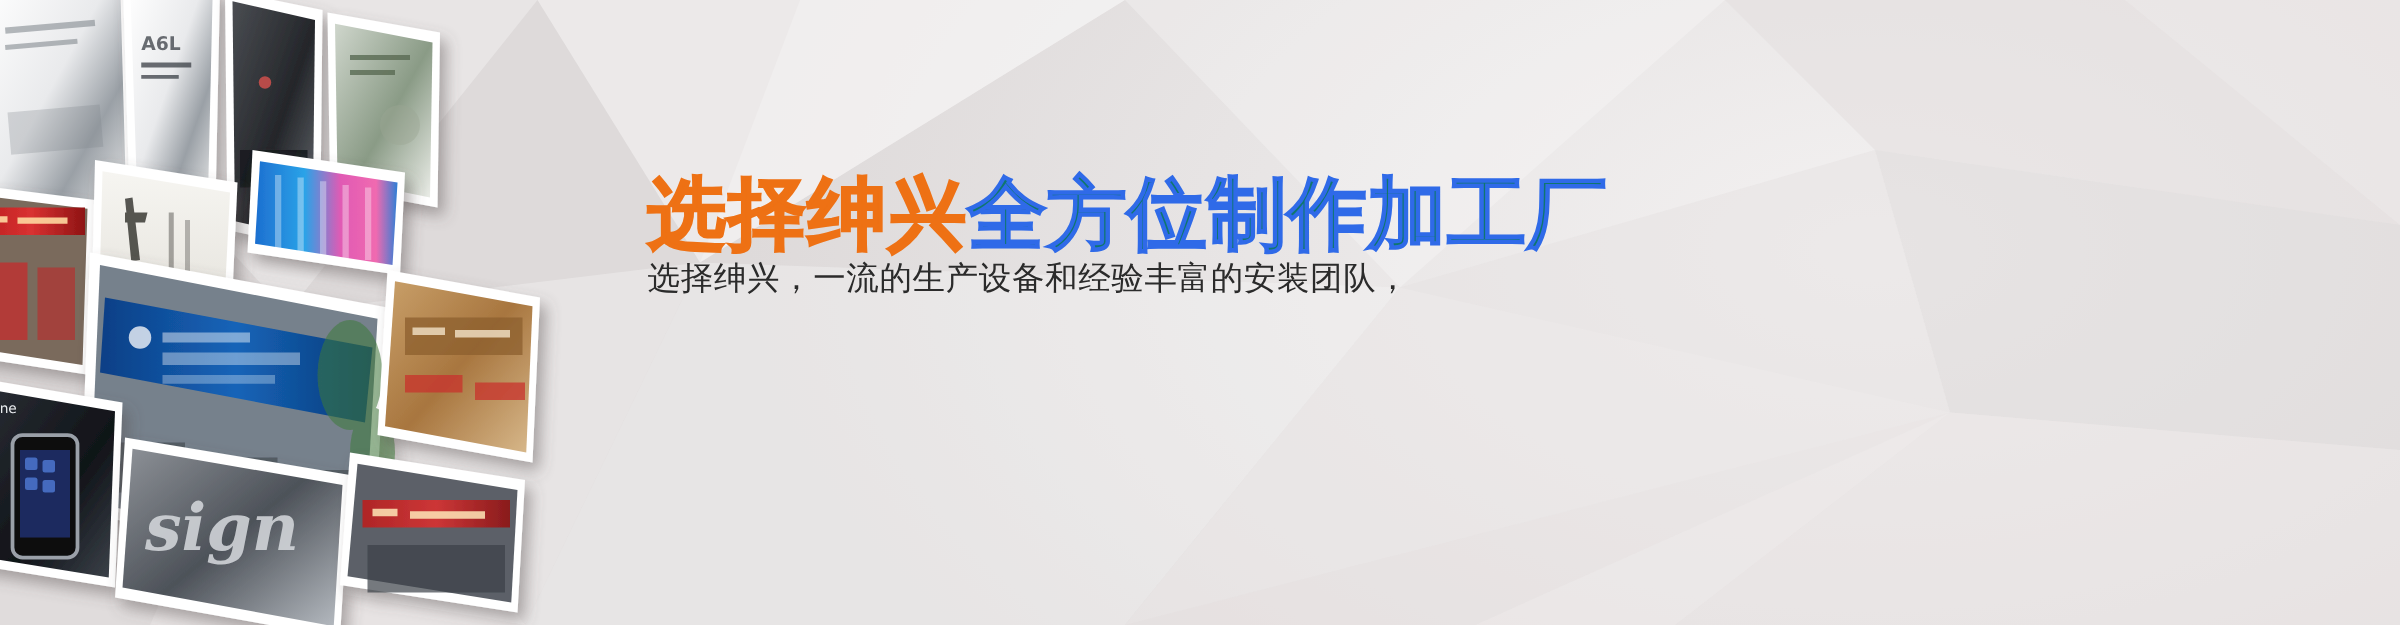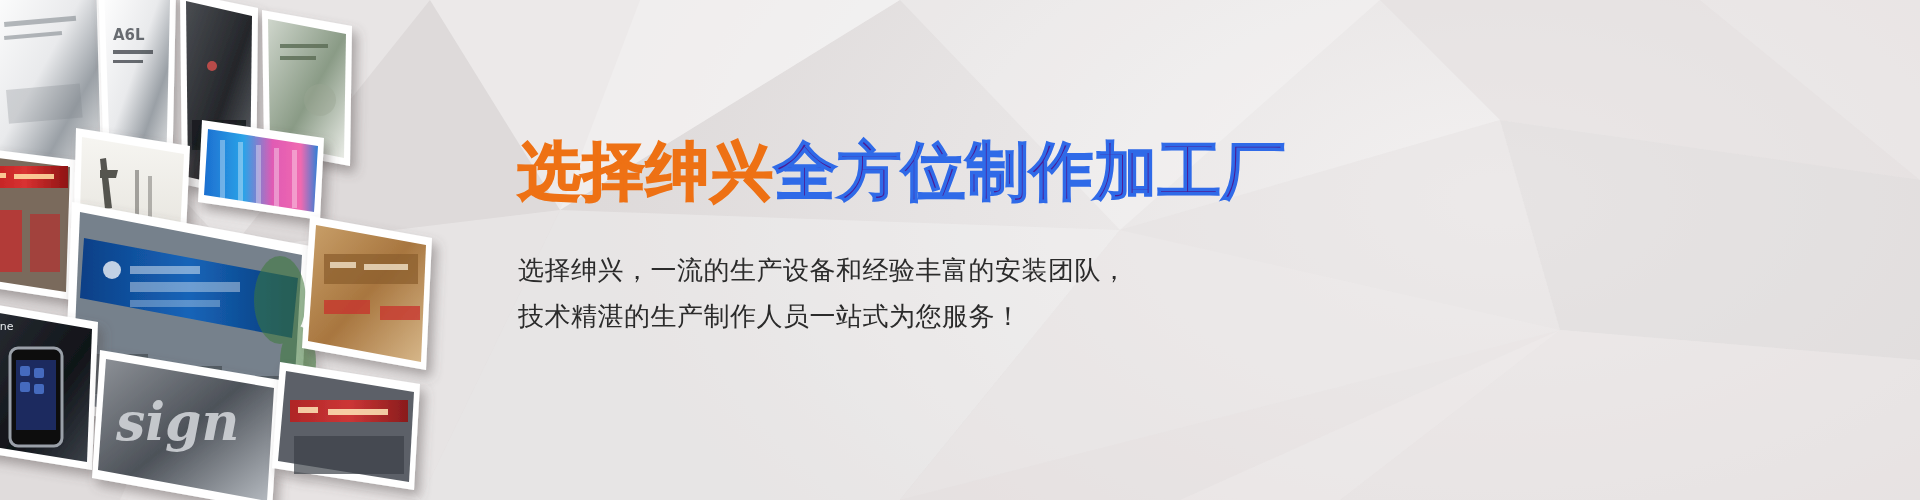--- a/index.html
+++ b/index.html
@@ -33,31 +33,30 @@
   .headline{
     position:absolute;left:518px;top:96px;
     font-size:63px;line-height:68px;
     font-weight:bold;
     letter-spacing:1px;
     white-space:nowrap;
     font-family:"DejaVu Sans","Liberation Sans",sans-serif;
     -webkit-text-stroke:1.6px currentColor;
   }
   .headline .hl-a{color:#ee7114;-webkit-text-stroke:1.6px #ee7114;}
-  .headline .hl-b{color:#4c1d95;margin-top:28px;-webkit-text-stroke:1.6px #2f6ae8;}
+  .headline .hl-b{color:#0f766e;margin-top:28px;-webkit-text-stroke:1.6px #2f6ae8;}
 
   
   .subtitle{
     position:absolute;left:518px;top:200px;
     font-size:26px;line-height:46px;
     color:#2b2b2b;
     font-family:"DejaVu Sans","Liberation Sans",sans-serif;
     letter-spacing:.5px;
     white-space:nowrap;
-    margin-top:47px;
   }
   .subtitle .ln{display:block;}
 </style>
 </head>
 <body>
 
 <div class="banner">
 
   <div class="bg-base"></div>
   <div class="poly">
@@ -273,16 +272,15 @@
       </g>
     </svg>
   </div>
 
   <h1 class="headline">
     <span class="hl-a">选择绅兴</span><span class="hl-b">全方位制作加工厂</span>
   </h1>
 
   <div class="subtitle">
     <span class="ln">选择绅兴，一流的生产设备和经验丰富的安装团队，</span>
-    <span class="ln">技术精湛的生产制作人员一站式为您服务！</span>
   </div>
 
 </div>
 
 </body></html>

